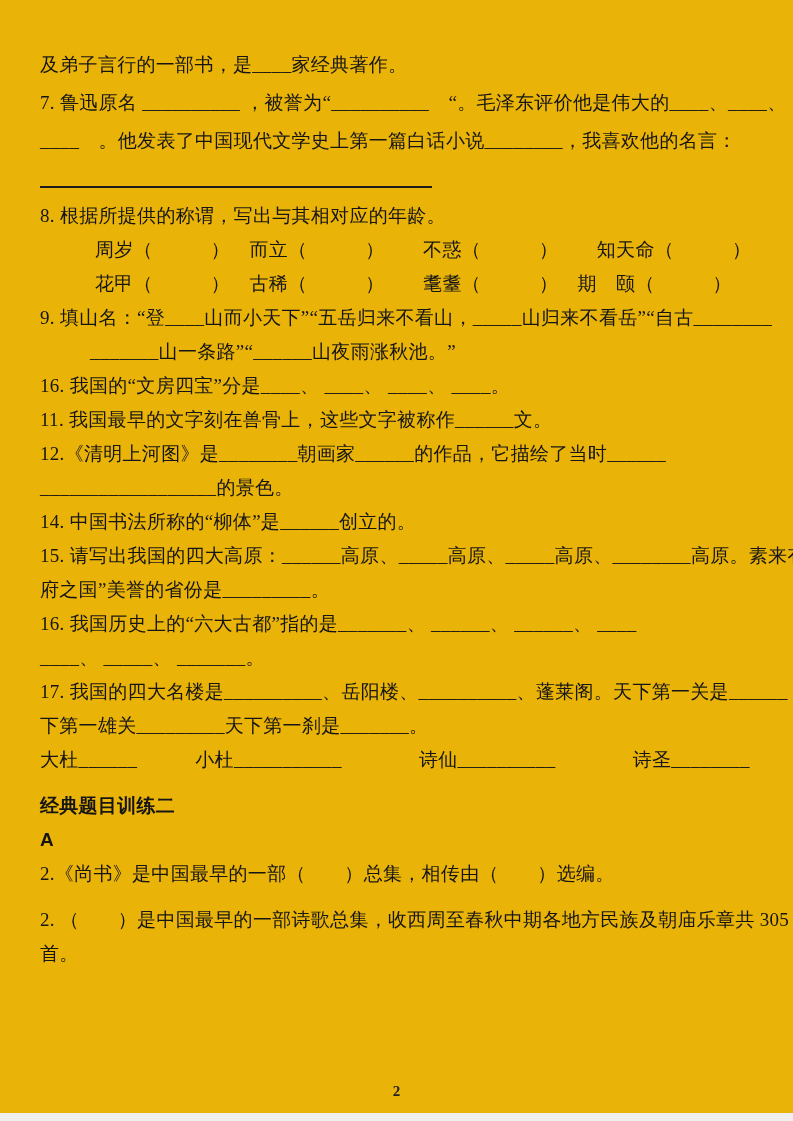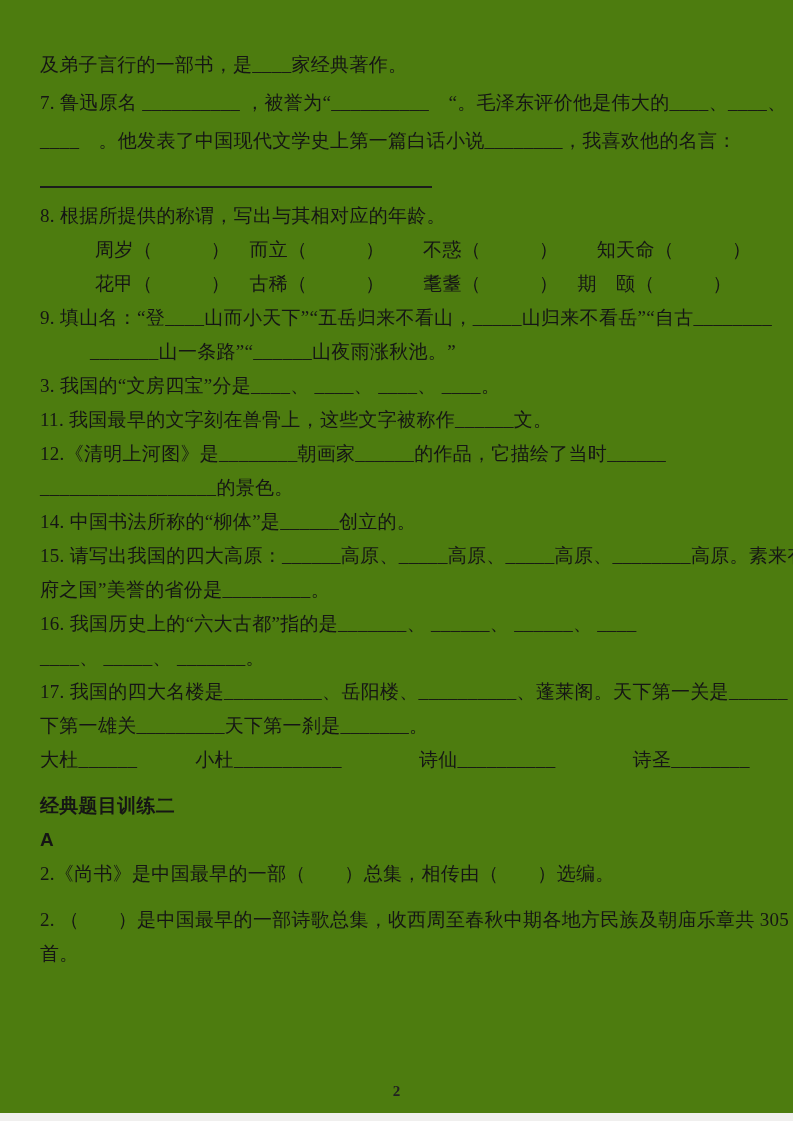--- a/index.html
+++ b/index.html
@@ -5,21 +5,21 @@
   html, body {
     margin: 0;
     padding: 0;
     background: #e8e8e8;
   }
   .page {
     position: relative;
     width: 793px;
     height: 1121px;
     margin: 0 auto;
-    background: #4d7c0f;
+    background: #eab308;
     overflow: hidden;
     font-family: "Liberation Serif", "DejaVu Serif", serif;
     color: #151515;
     font-size: 19px;
   }
   .content {
     position: absolute;
     top: 48px;
     left: 40px;
     right: 30px;
@@ -68,21 +68,21 @@
   <div class="content">
     <div class="line">及弟子言行的一部书，是____家经典著作。</div>
     <div class="line gap-sm">7. 鲁迅原名 __________ ，被誉为“__________　“。毛泽东评价他是伟大的____、____、</div>
     <div class="line gap-sm">____　。他发表了中国现代文学史上第一篇白话小说________，我喜欢他的名言：</div>
     <div class="line gap-md rule-line"><span class="rule"></span></div>
     <div class="line">8. 根据所提供的称谓，写出与其相对应的年龄。</div>
     <div class="line indent-row">周岁（　　　）　而立（　　　）　　不惑（　　　）　　知天命（　　　）</div>
     <div class="line indent-row">花甲（　　　）　古稀（　　　）　　耄耋（　　　）　期　颐（　　　）</div>
     <div class="line">9. 填山名：“登____山而小天下”“五岳归来不看山，_____山归来不看岳”“自古________</div>
     <div class="line indent-cont">_______山一条路”“______山夜雨涨秋池。”</div>
-    <div class="line">3. 我国的“文房四宝”分是____、 ____、 ____、 ____。</div>
+    <div class="line">16. 我国的“文房四宝”分是____、 ____、 ____、 ____。</div>
     <div class="line">11. 我国最早的文字刻在兽骨上，这些文字被称作______文。</div>
     <div class="line">12.《清明上河图》是________朝画家______的作品，它描绘了当时______</div>
     <div class="line">__________________的景色。</div>
     <div class="line">14. 中国书法所称的“柳体”是______创立的。</div>
     <div class="line">15. 请写出我国的四大高原：______高原、_____高原、_____高原、________高原。素来有“天</div>
     <div class="line">府之国”美誉的省份是_________。</div>
     <div class="line">16. 我国历史上的“六大古都”指的是_______、 ______、 ______、 ____</div>
     <div class="line">____、 _____、 _______。</div>
     <div class="line">17. 我国的四大名楼是__________、岳阳楼、__________、蓬莱阁。天下第一关是______；天</div>
     <div class="line">下第一雄关_________天下第一刹是_______。</div>

